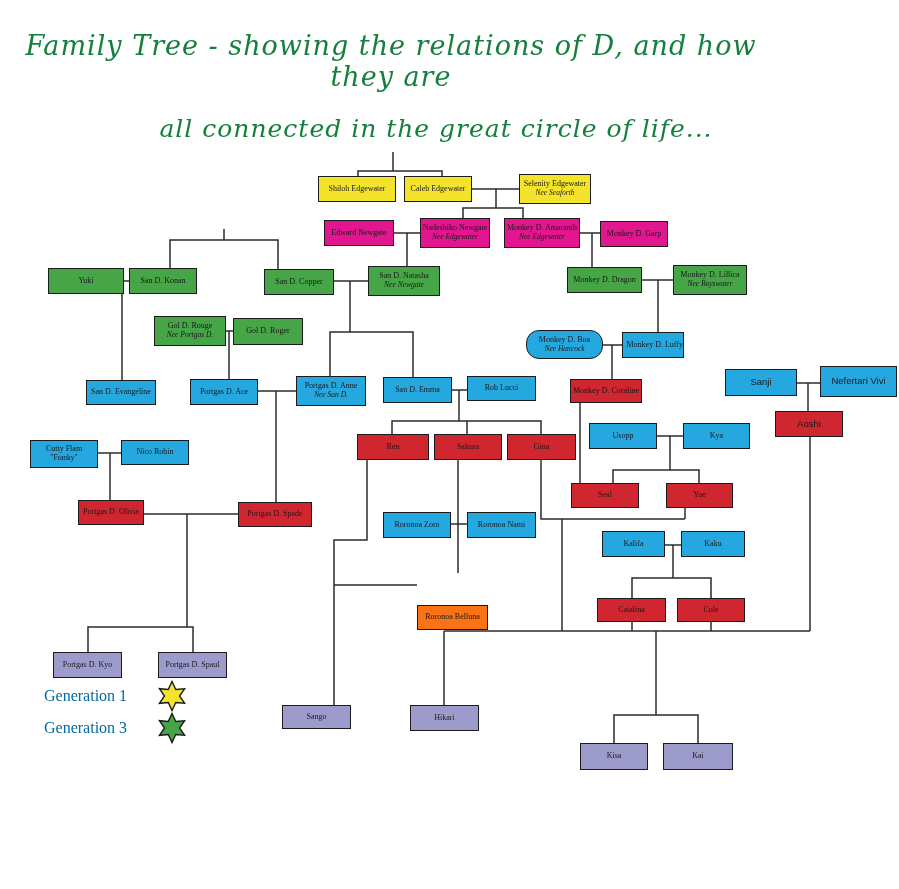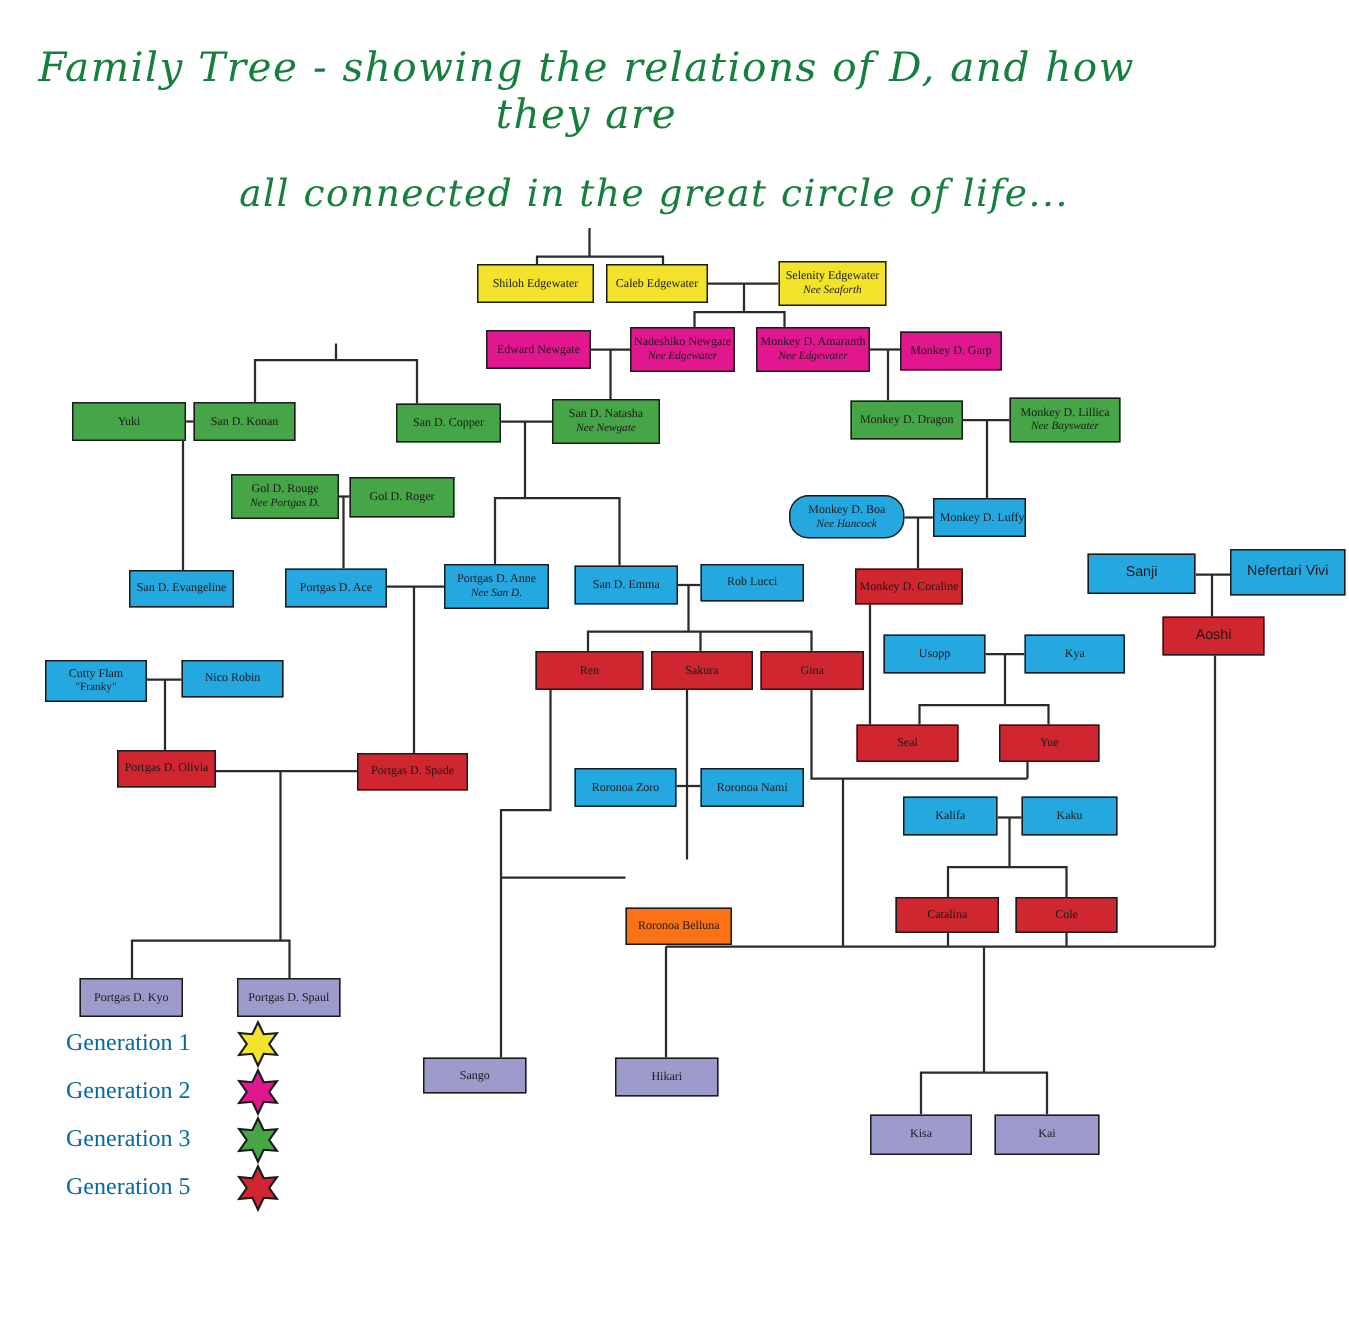--- a/index.html
+++ b/index.html
@@ -251,31 +251,19 @@
       </div>
     </div>
   <div id="legend">
       <div class="lrow">
         <span class="ltxt">Generation 1</span>
         <svg width="32" height="32">
           <polygon points="16.0,1.5 19.8,9.5 28.6,8.8 23.5,16.0 28.6,23.2 19.8,22.5 16.0,30.5 12.3,22.5 3.4,23.3 8.5,16.0 3.4,8.7 12.2,9.5" fill="#F3E32B" stroke="#1a1a1a" stroke-width="1.4"></polygon>
         </svg>
       </div>
       <div class="lrow">
-        <span class="ltxt">Generation 2</span>
-        <svg width="32" height="32">
-          <polygon points="16.0,1.5 19.8,9.5 28.6,8.8 23.5,16.0 28.6,23.2 19.8,22.5 16.0,30.5 12.3,22.5 3.4,23.3 8.5,16.0 3.4,8.7 12.2,9.5" fill="#E2168F" stroke="#1a1a1a" stroke-width="1.4"></polygon>
-        </svg>
-      </div>
-      <div class="lrow">
         <span class="ltxt">Generation 3</span>
         <svg width="32" height="32">
           <polygon points="16.0,1.5 19.8,9.5 28.6,8.8 23.5,16.0 28.6,23.2 19.8,22.5 16.0,30.5 12.3,22.5 3.4,23.3 8.5,16.0 3.4,8.7 12.2,9.5" fill="#46A546" stroke="#1a1a1a" stroke-width="1.4"></polygon>
         </svg>
       </div>
-      <div class="lrow">
-        <span class="ltxt">Generation 5</span>
-        <svg width="32" height="32">
-          <polygon points="16.0,1.5 19.8,9.5 28.6,8.8 23.5,16.0 28.6,23.2 19.8,22.5 16.0,30.5 12.3,22.5 3.4,23.3 8.5,16.0 3.4,8.7 12.2,9.5" fill="#CF2630" stroke="#1a1a1a" stroke-width="1.4"></polygon>
-        </svg>
-      </div>
     </div>
 </div>
 
 </body></html>

